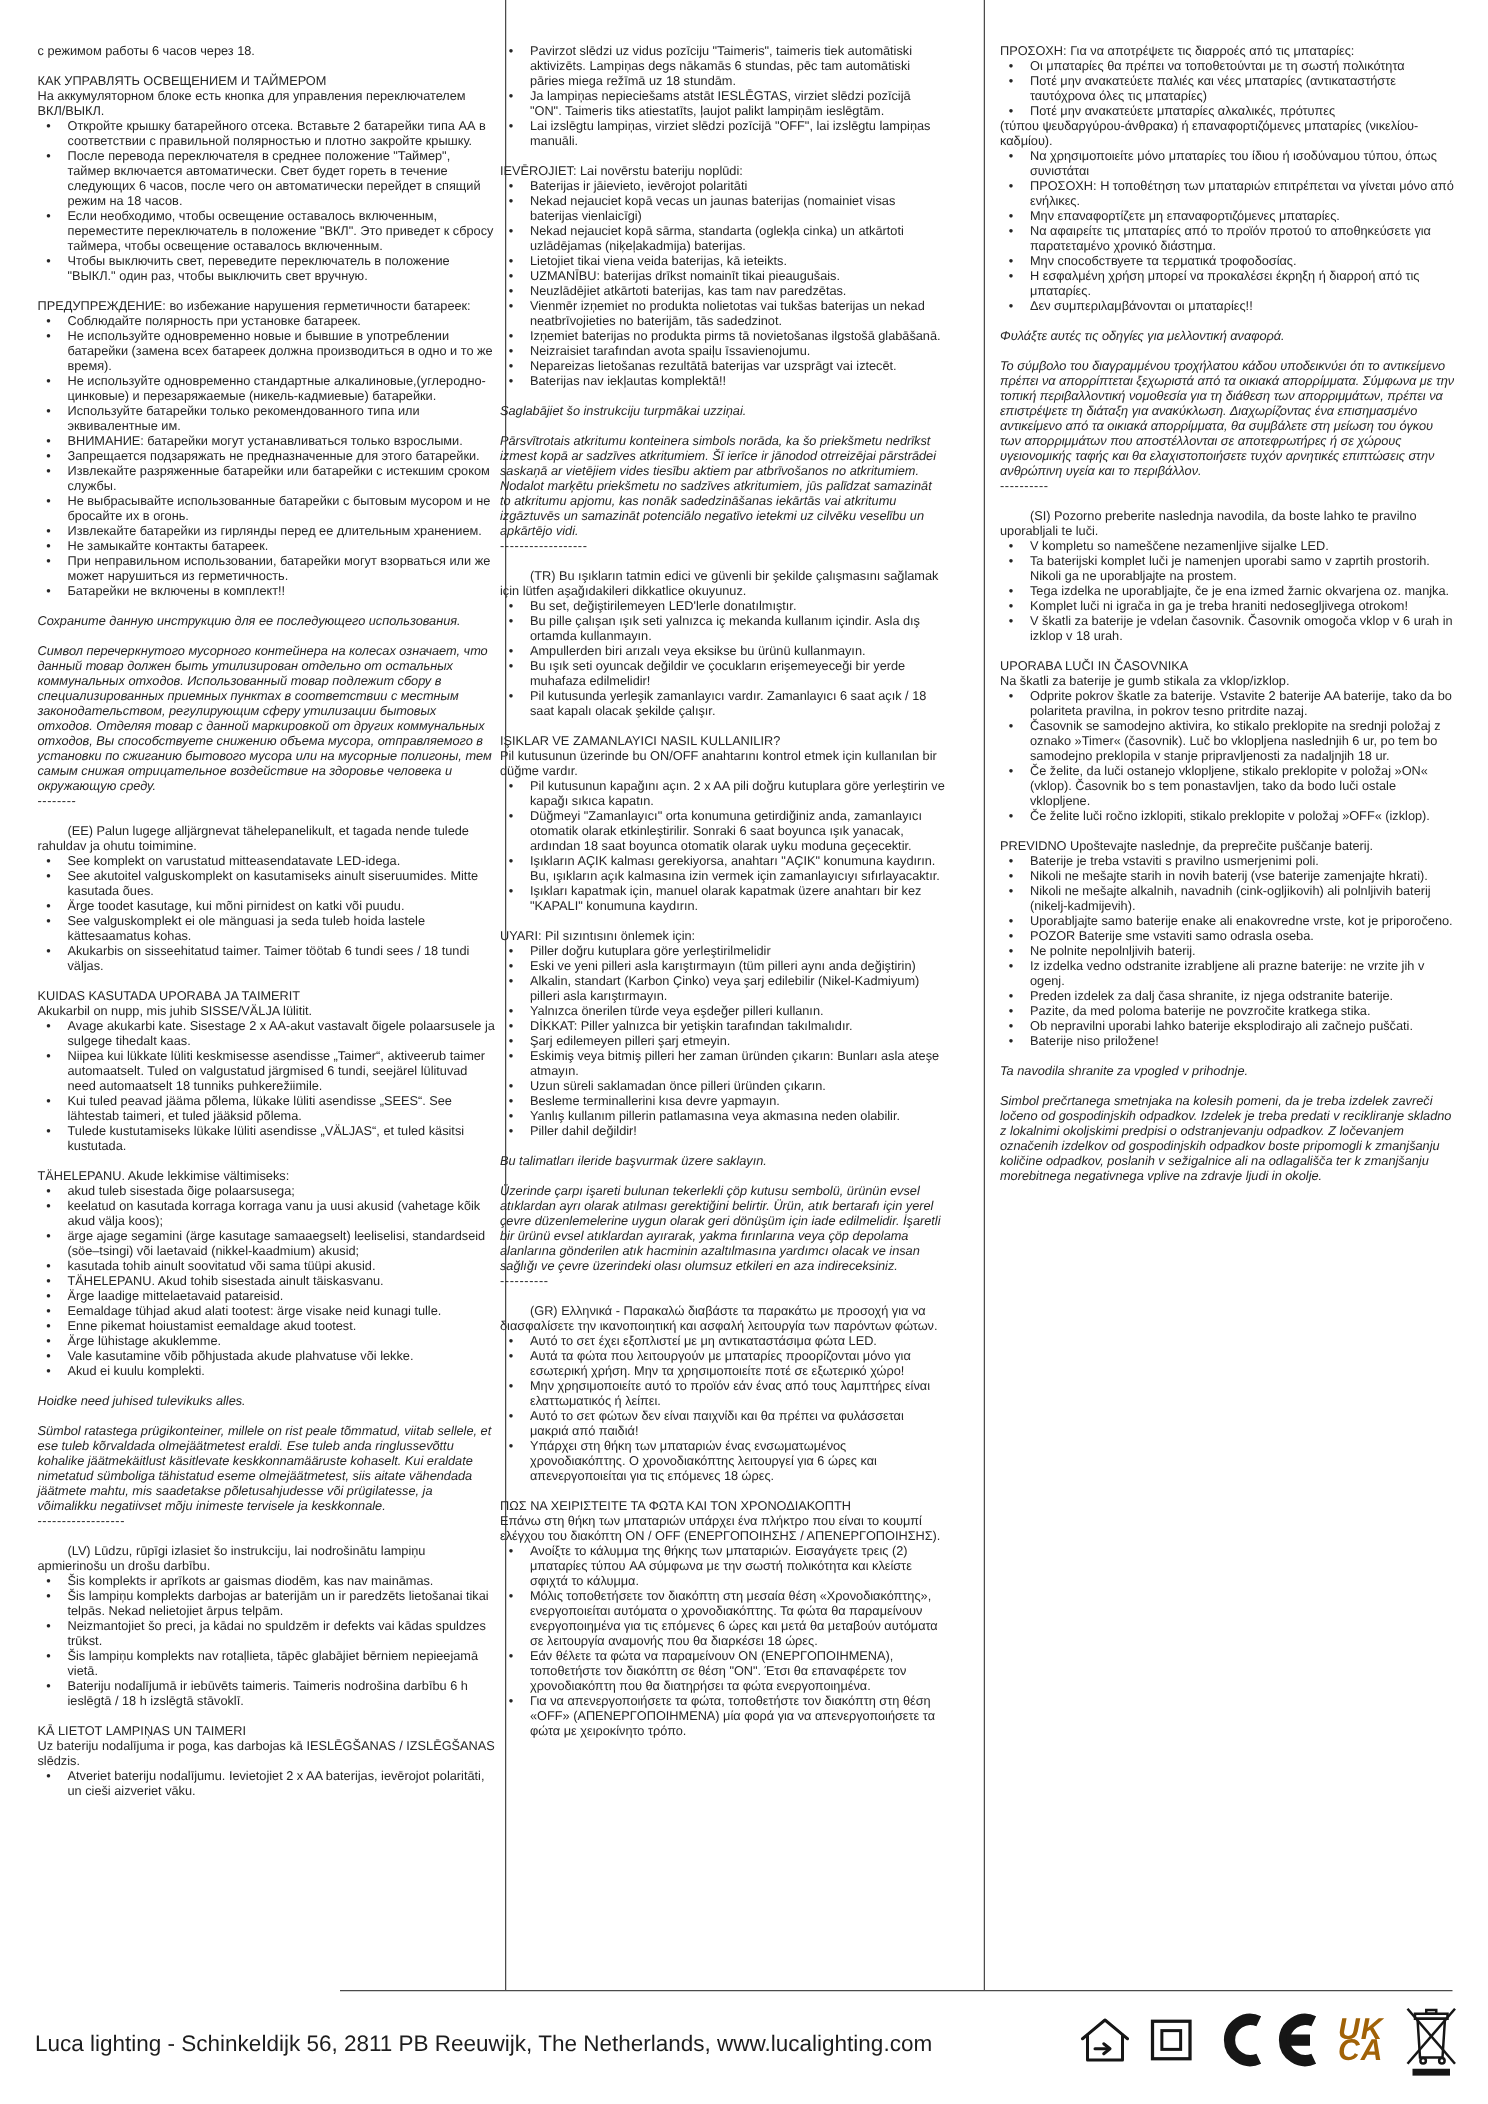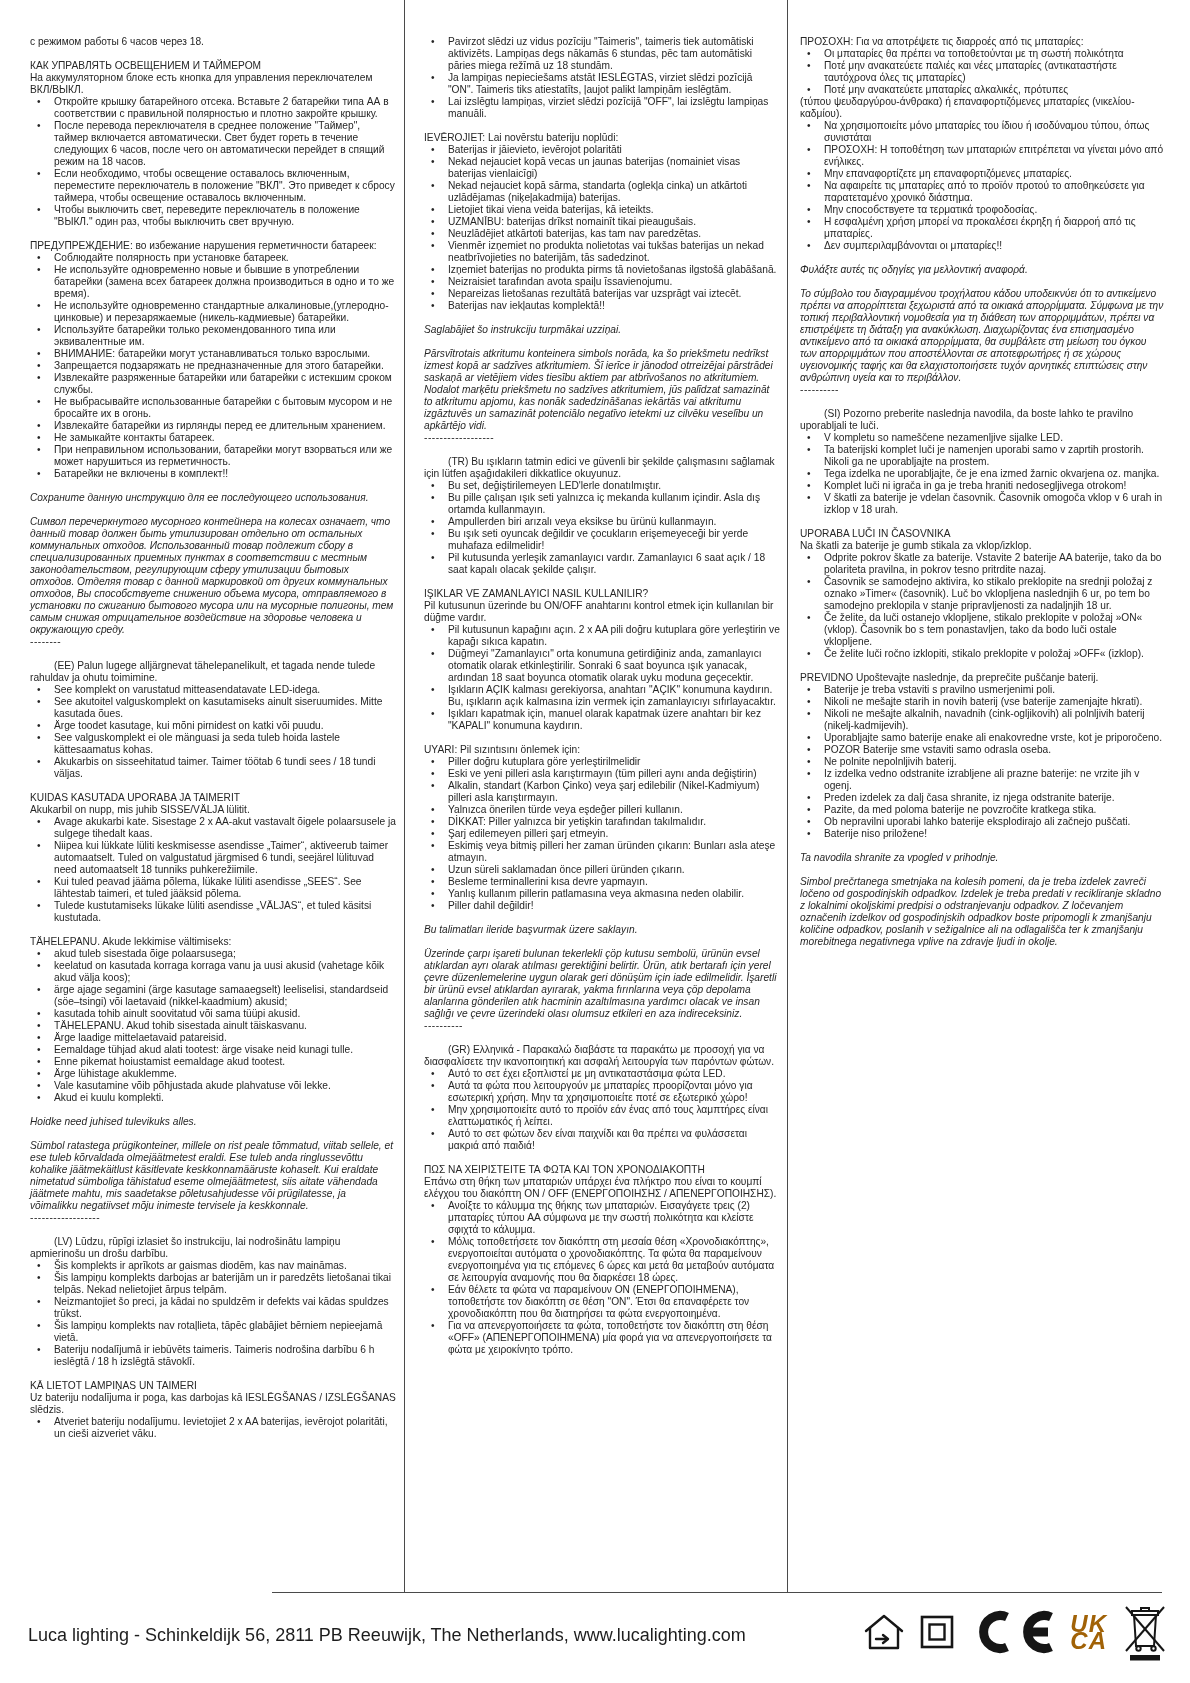--- a/index.html
+++ b/index.html
@@ -4,21 +4,21 @@
 <style>
   html,body{margin:0;padding:0;}
   body{
     width:1190px;height:1683px;position:relative;background:#ffffff;
     font-family:"Liberation Sans","DejaVu Sans",sans-serif;
     font-size:10.2px;line-height:12px;color:#262626;overflow:hidden;
     -webkit-font-smoothing:antialiased;
   }
   .col{position:absolute;top:36px;}
   .col1{left:30px;width:366px;}
-  .col2{left:424px;width:356px;}
+  .col2{left:400px;width:356px;}
   .col3{left:800px;width:364px;}
   .vrule{position:absolute;top:0;width:1px;height:1592px;background:#4a4a4a;}
   .vrule1{left:404px;}
   .vrule2{left:787px;}
   .hrule{position:absolute;top:1592px;left:272px;width:890px;height:1px;background:#4a4a4a;}
   .p,.h,.i,.dashes,.bullets{margin:12px 0 0 0;}
   .col > :first-child{margin-top:0;}
   .tight{margin-top:0 !important;}
   .i{font-style:italic;}
   .dashes{letter-spacing:0.5px;}
@@ -167,20 +167,21 @@
     </ul>
     <div class="i">Bu talimatları ileride başvurmak üzere saklayın.</div>
     <div class="i">Üzerinde çarpı işareti bulunan tekerlekli çöp kutusu sembolü, ürünün evsel atıklardan ayrı olarak atılması gerektiğini belirtir. Ürün, atık bertarafı için yerel çevre düzenlemelerine uygun olarak geri dönüşüm için iade edilmelidir. İşaretli bir ürünü evsel atıklardan ayırarak, yakma fırınlarına veya çöp depolama alanlarına gönderilen atık hacminin azaltılmasına yardımcı olacak ve insan sağlığı ve çevre üzerindeki olası olumsuz etkileri en aza indireceksiniz.</div>
     <div class="dashes tight">----------</div>
     <div class="p"><b>(GR)</b><span> Ελληνικά - Παρακαλώ διαβάστε τα παρακάτω με προσοχή για να διασφαλίσετε την ικανοποιητική και ασφαλή λειτουργία των παρόντων φώτων.</span></div>
     <ul class="bullets tight">
       <li>Αυτό το σετ έχει εξοπλιστεί με μη αντικαταστάσιμα φώτα LED.</li>
       <li>Αυτά τα φώτα που λειτουργούν με μπαταρίες προορίζονται μόνο για εσωτερική χρήση. Μην τα χρησιμοποιείτε ποτέ σε εξωτερικό χώρο!</li>
       <li>Μην χρησιμοποιείτε αυτό το προϊόν εάν ένας από τους λαμπτήρες είναι ελαττωματικός ή λείπει.</li>
       <li>Αυτό το σετ φώτων δεν είναι παιχνίδι και θα πρέπει να φυλάσσεται μακριά από παιδιά!</li>
+      <li>Υπάρχει στη θήκη των μπαταριών ένας ενσωματωμένος χρονοδιακόπτης. Ο χρονοδιακόπτης λειτουργεί για 6 ώρες και απενεργοποιείται για τις επόμενες 18 ώρες.</li>
     </ul>
     <div class="h">ΠΩΣ ΝΑ ΧΕΙΡΙΣΤΕΙΤΕ ΤΑ ΦΩΤΑ ΚΑΙ ΤΟΝ ΧΡΟΝΟΔΙΑΚΟΠΤΗ</div>
     <div class="p tight">Επάνω στη θήκη των μπαταριών υπάρχει ένα πλήκτρο που είναι το κουμπί ελέγχου του διακόπτη ON / OFF (ΕΝΕΡΓΟΠΟΙΗΣΗΣ / ΑΠΕΝΕΡΓΟΠΟΙΗΣΗΣ).</div>
     <ul class="bullets tight">
       <li>Ανοίξτε το κάλυμμα της θήκης των μπαταριών. Εισαγάγετε τρεις (2) μπαταρίες τύπου AA σύμφωνα με την σωστή πολικότητα και κλείστε σφιχτά το κάλυμμα.</li>
       <li>Μόλις τοποθετήσετε τον διακόπτη στη μεσαία θέση «Χρονοδιακόπτης», ενεργοποιείται αυτόματα ο χρονοδιακόπτης. Τα φώτα θα παραμείνουν ενεργοποιημένα για τις επόμενες 6 ώρες και μετά θα μεταβούν αυτόματα σε λειτουργία αναμονής που θα διαρκέσει 18 ώρες.</li>
       <li>Εάν θέλετε τα φώτα να παραμείνουν ON (ΕΝΕΡΓΟΠΟΙΗΜΕΝΑ), τοποθετήστε τον διακόπτη σε θέση "ON". Έτσι θα επαναφέρετε τον χρονοδιακόπτη που θα διατηρήσει τα φώτα ενεργοποιημένα.</li>
       <li>Για να απενεργοποιήσετε τα φώτα, τοποθετήστε τον διακόπτη στη θέση «OFF» (ΑΠΕΝΕΡΓΟΠΟΙΗΜΕΝΑ) μία φορά για να απενεργοποιήσετε τα φώτα με χειροκίνητο τρόπο.</li>
     </ul>
   </div>

